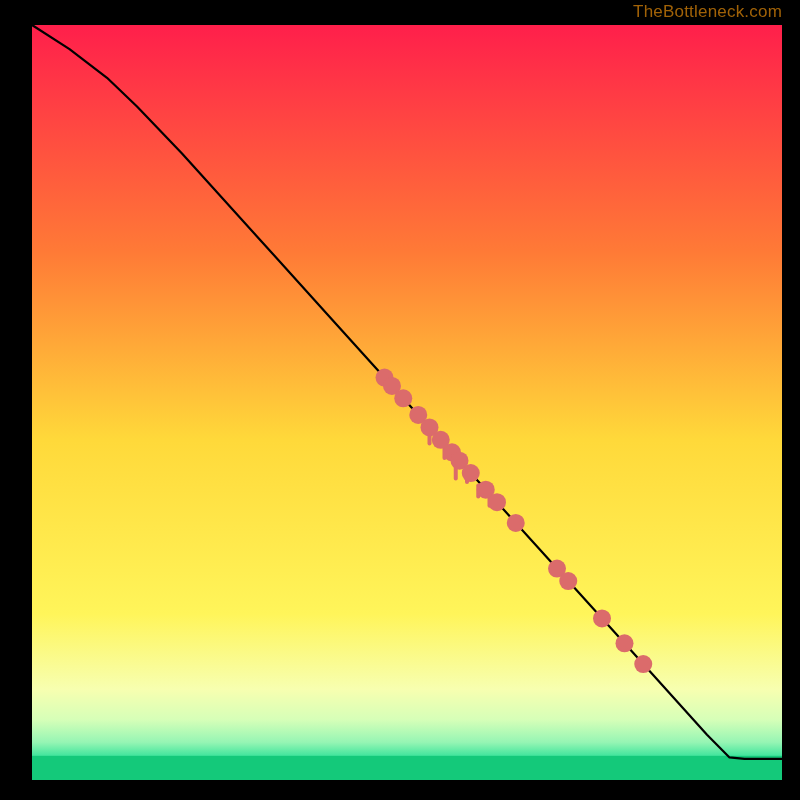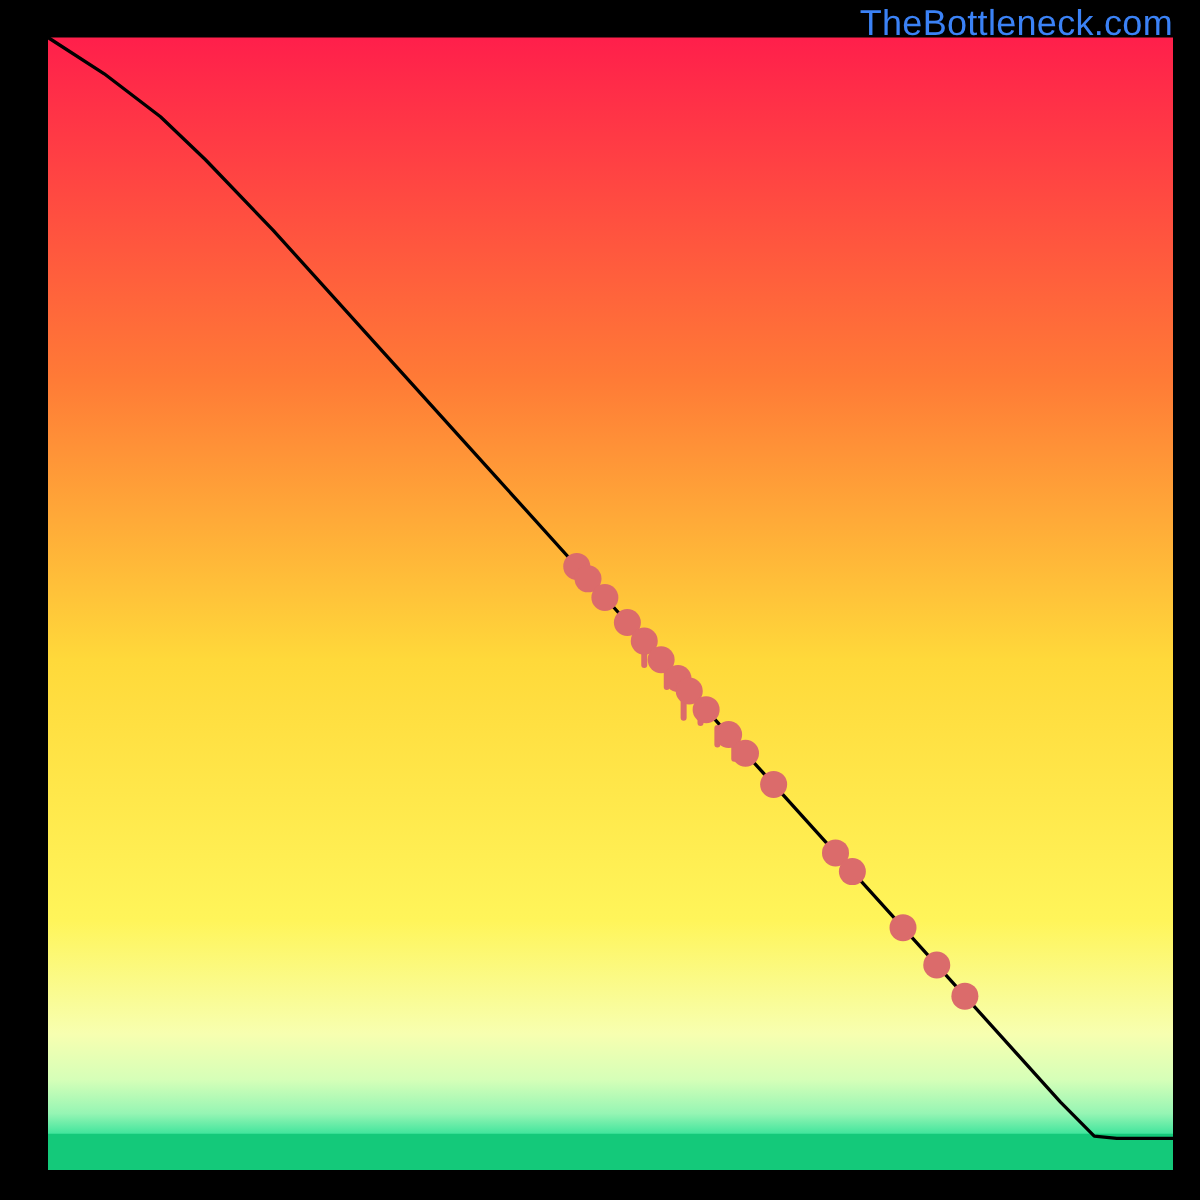--- a/index.html
+++ b/index.html
@@ -14,22 +14,22 @@
   .stage {
     position: relative;
     width: 800px;
     height: 800px;
   }
   svg { display: block; }
   .watermark {
     position: absolute;
     top: 2px;
     right: 18px;
-    color: #3b82f6;
-    font-size: 24px;
+    color: #a16207;
+    font-size: 17px;
     font-weight: 500;
     letter-spacing: 0.2px;
     user-select: none;
   }
 </style>
 </head>
 <body>
 
 <div class="stage">
   <svg id="chart-svg" width="800" height="800" viewBox="0 0 800 800">

